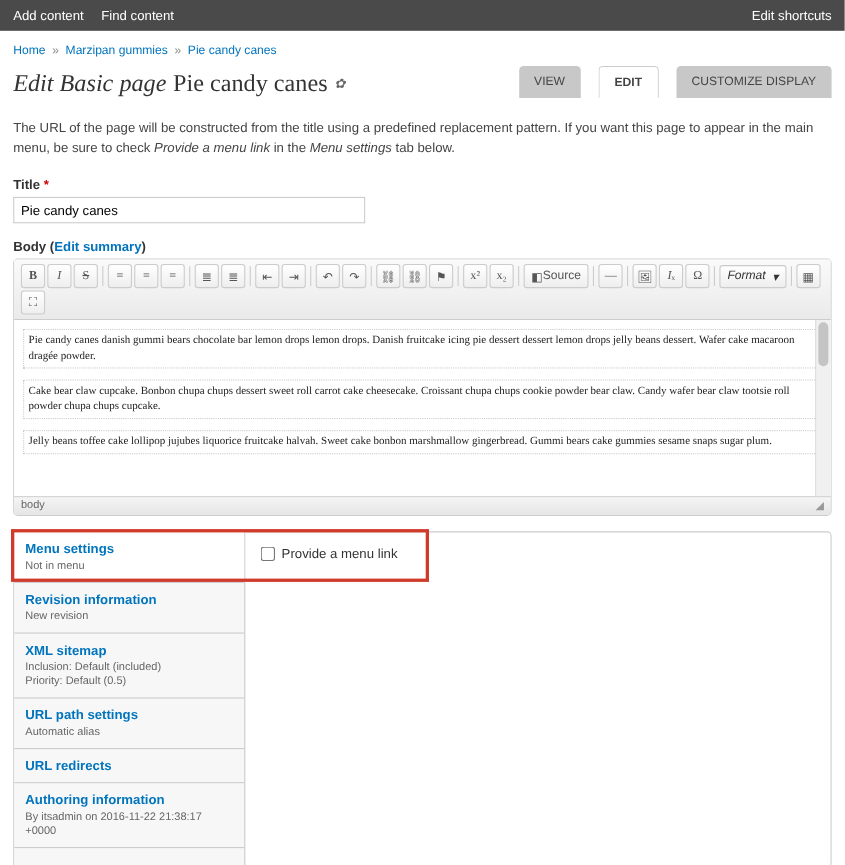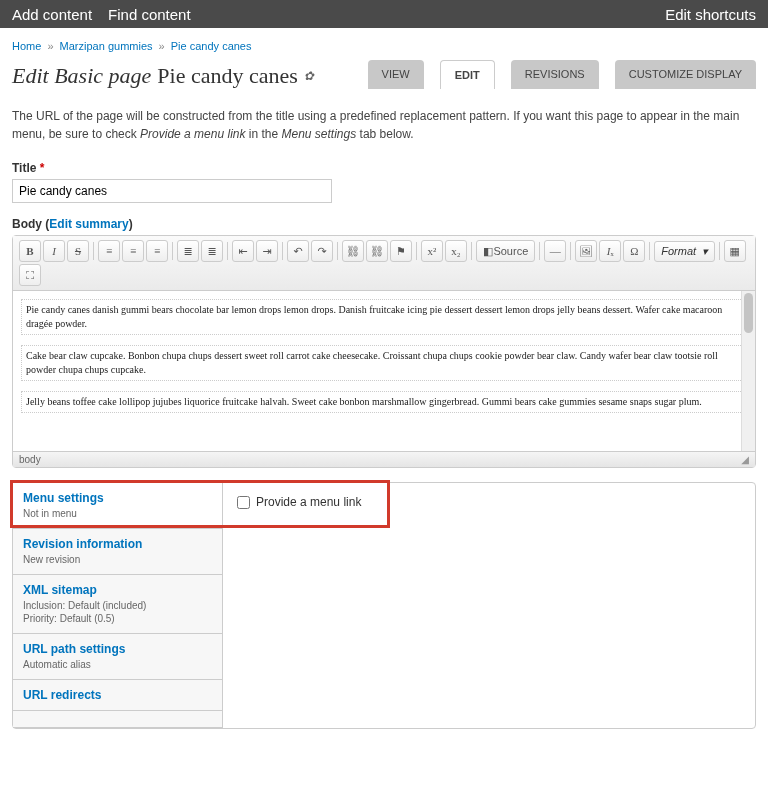--- a/index.html
+++ b/index.html
@@ -1,17 +1,17 @@
 <!DOCTYPE html>
 <html><head>
 <meta charset="utf-8">
 <style>
 * { box-sizing: border-box; margin: 0; padding: 0; }
 body { font-family: "Lucida Grande", Verdana, sans-serif; font-size: 12px; color: #333; background: #fff; }
-.toolbar { background: #4a4a4a; height: 28px; display: flex; align-items: center; padding: 0 12px; color: #fff; font-size: 15px; justify-content: space-between; }
+.toolbar { background: #4a4a4a; height: 28px; display: flex; align-items: center; padding: 0 12px; color: #fff; font-size: 12px; justify-content: space-between; }
 .toolbar-left { display: flex; gap: 16px; }
 .toolbar a { color: #fff; text-decoration: none; cursor: pointer; }
 .page { padding: 12px; }
 .breadcrumb { font-size: 11px; color: #0074bd; margin-bottom: 8px; }
 .breadcrumb a { color: #0074bd; text-decoration: none; }
 .breadcrumb .sep { color: #888; margin: 0 3px; }
 .title-row { display: flex; align-items: flex-end; justify-content: space-between; margin-bottom: 18px; }
 h1 { font-family: Liberation Serif, serif; font-style: italic; font-weight: normal; font-size: 22px; color: #333; display: flex; align-items: center; gap: 6px; }
 h1 .noital { font-style: normal; }
 h1 .gear { font-size: 12px; color: #666; cursor: pointer; }
@@ -69,21 +69,20 @@
 
   <div class="title-row">
     <h1>
       <span>Edit Basic page</span>
       <span class="noital">Pie candy canes</span>
       <span class="gear">✿</span>
     </h1>
     <div class="tabs">
       <div class="tab">VIEW</div>
       <div class="tab active">EDIT</div>
-      <div class="tab">REVISIONS</div>
       <div class="tab">CUSTOMIZE DISPLAY</div>
     </div>
   </div>
 
   <div class="help">
     <span>The URL of the page will be constructed from the title using a predefined replacement pattern. If you want this page to appear in the main menu, be sure to check </span><span class="ital">Provide a menu link</span><span> in the </span><span class="ital">Menu settings</span><span> tab below.</span>
   </div>
 
   <div class="field">
     <label class="field-label">
@@ -177,20 +176,24 @@
 Priority: Default (0.5)</div>
         </div>
         <div class="vtab">
           <div class="vt-title">URL path settings</div>
           <div class="vt-sub">Automatic alias</div>
         </div>
         <div class="vtab">
           <div class="vt-title">URL redirects</div>
         </div>
         <div class="vtab">
+          <div class="vt-title">Authoring information</div>
+          <div class="vt-sub">By itsadmin on 2016-11-22 21:38:17 +0000</div>
+        </div>
+        <div class="vtab">
           
           
         </div>
       </div>
       <div class="vtabs-content">
         <div class="checkbox-row">
           <input type="checkbox" style="">
           <label>Provide a menu link</label>
         </div>
       </div>

